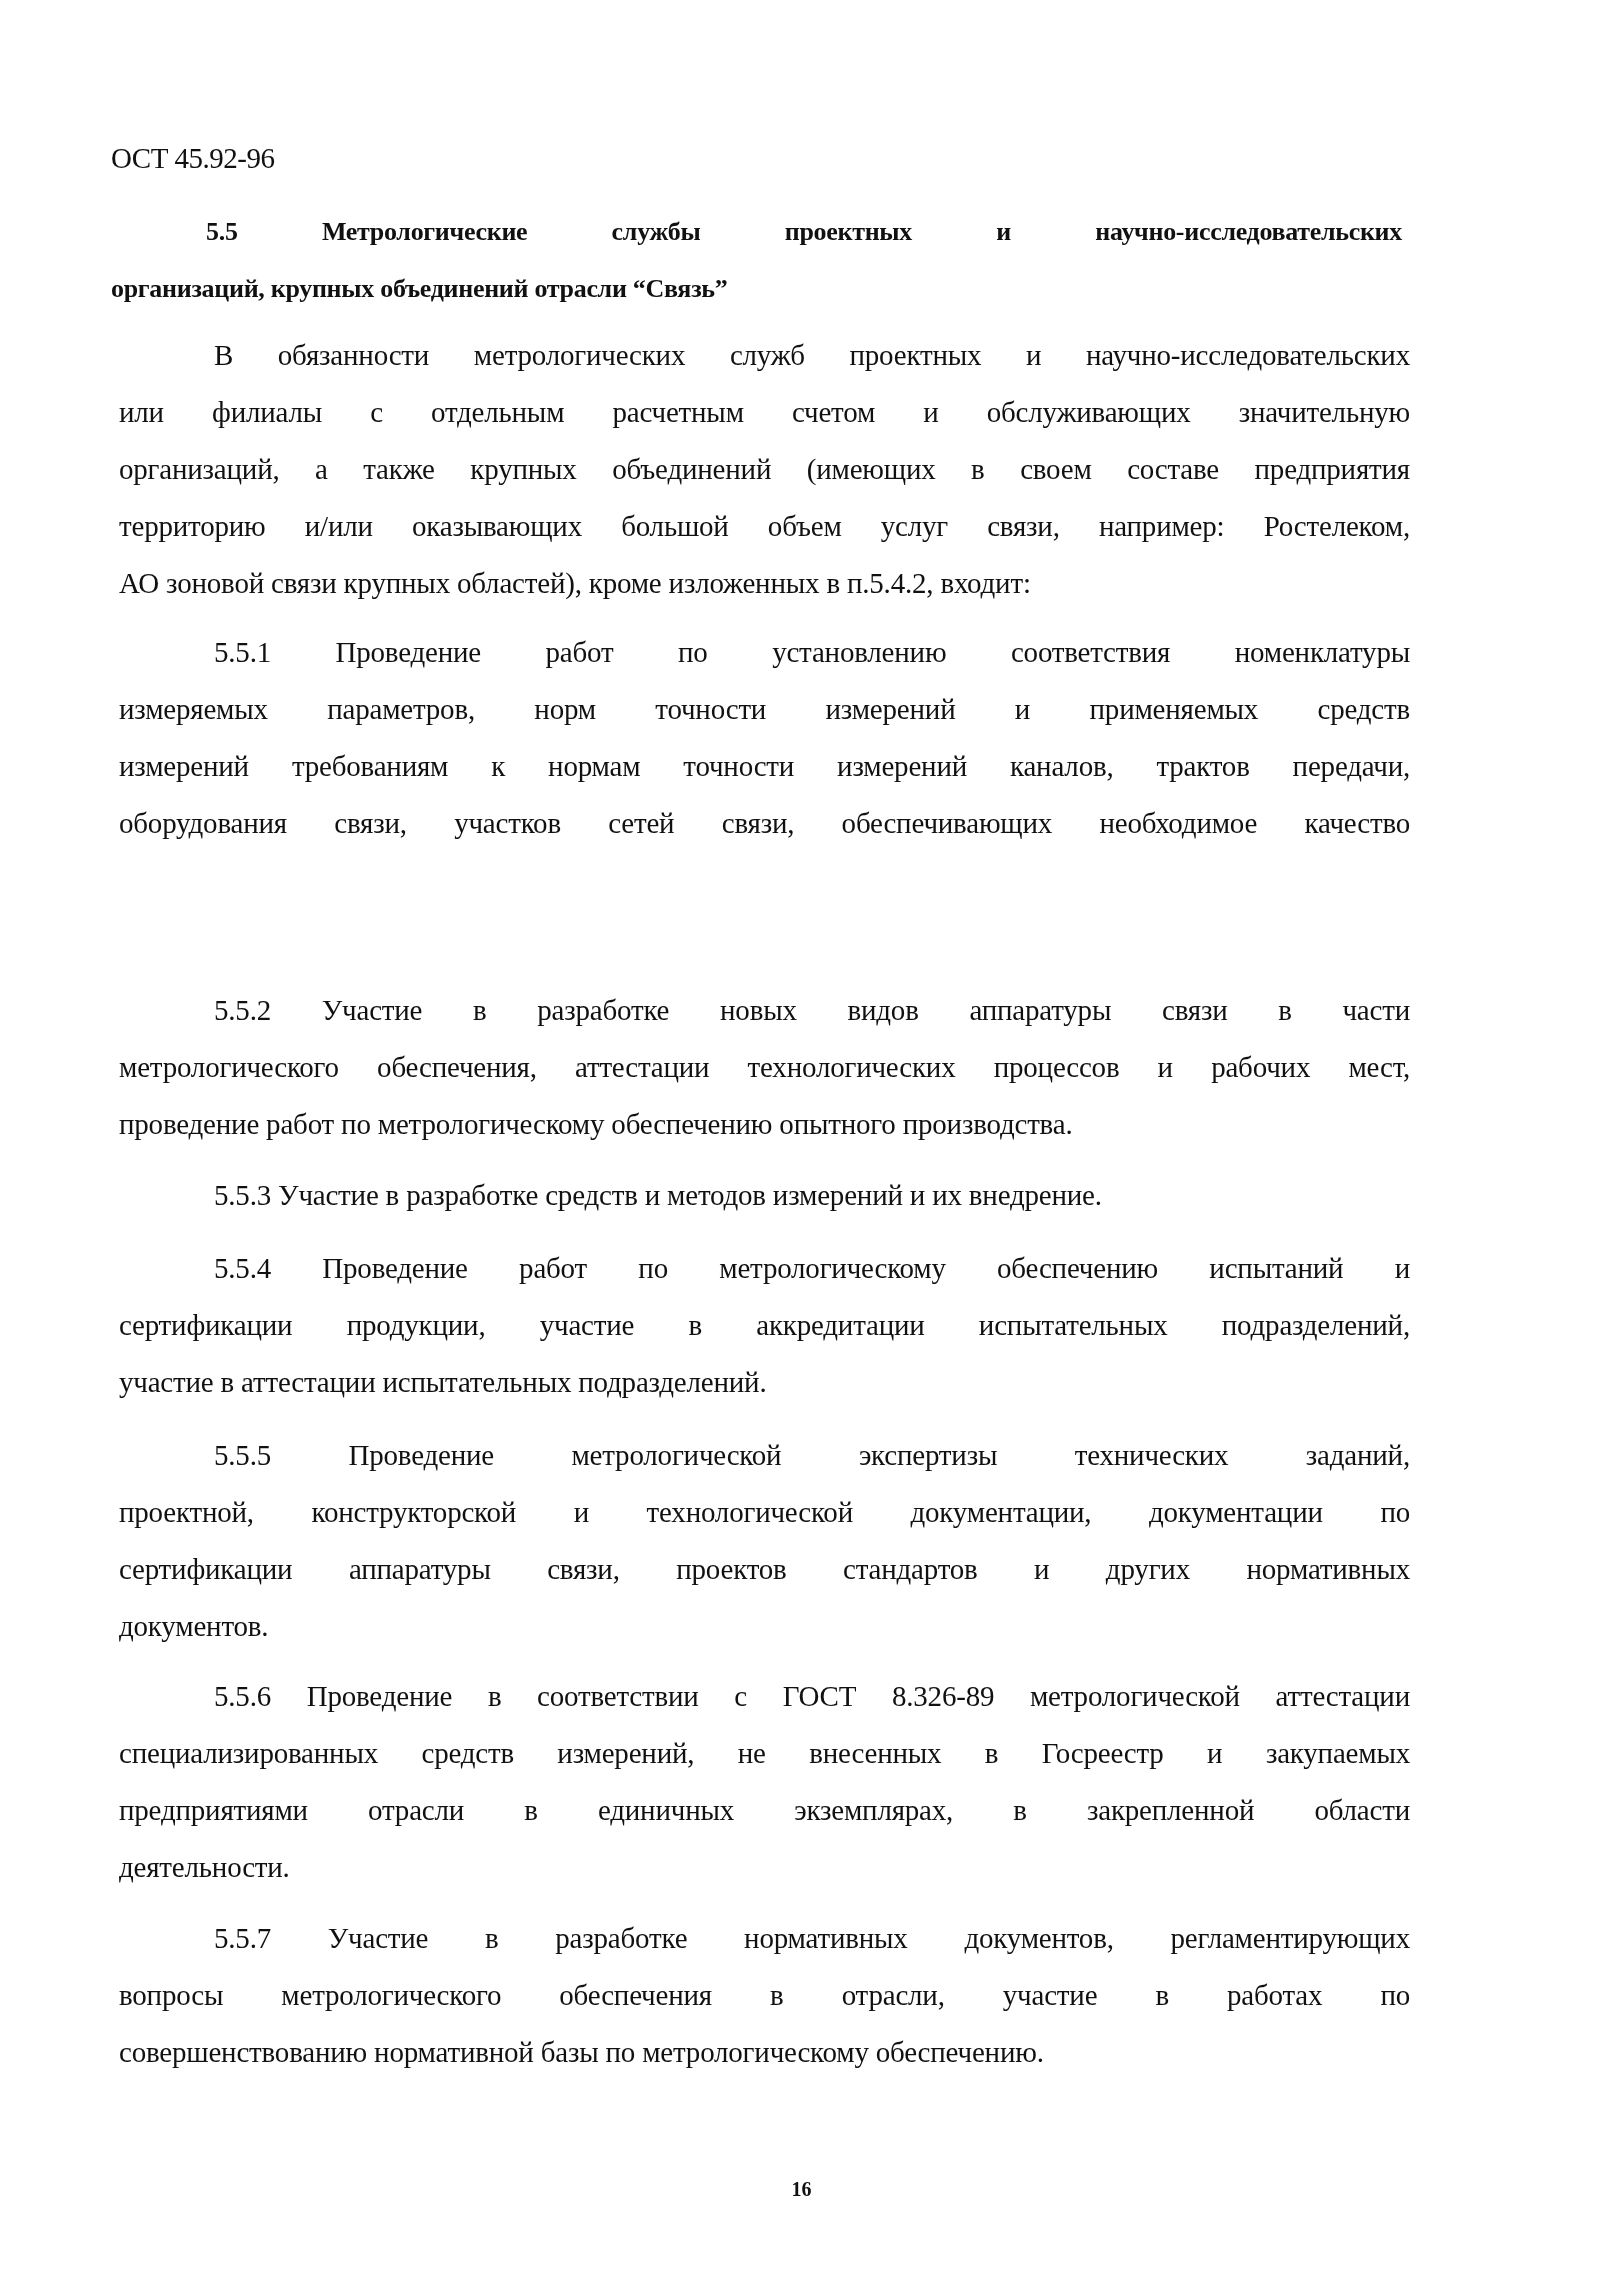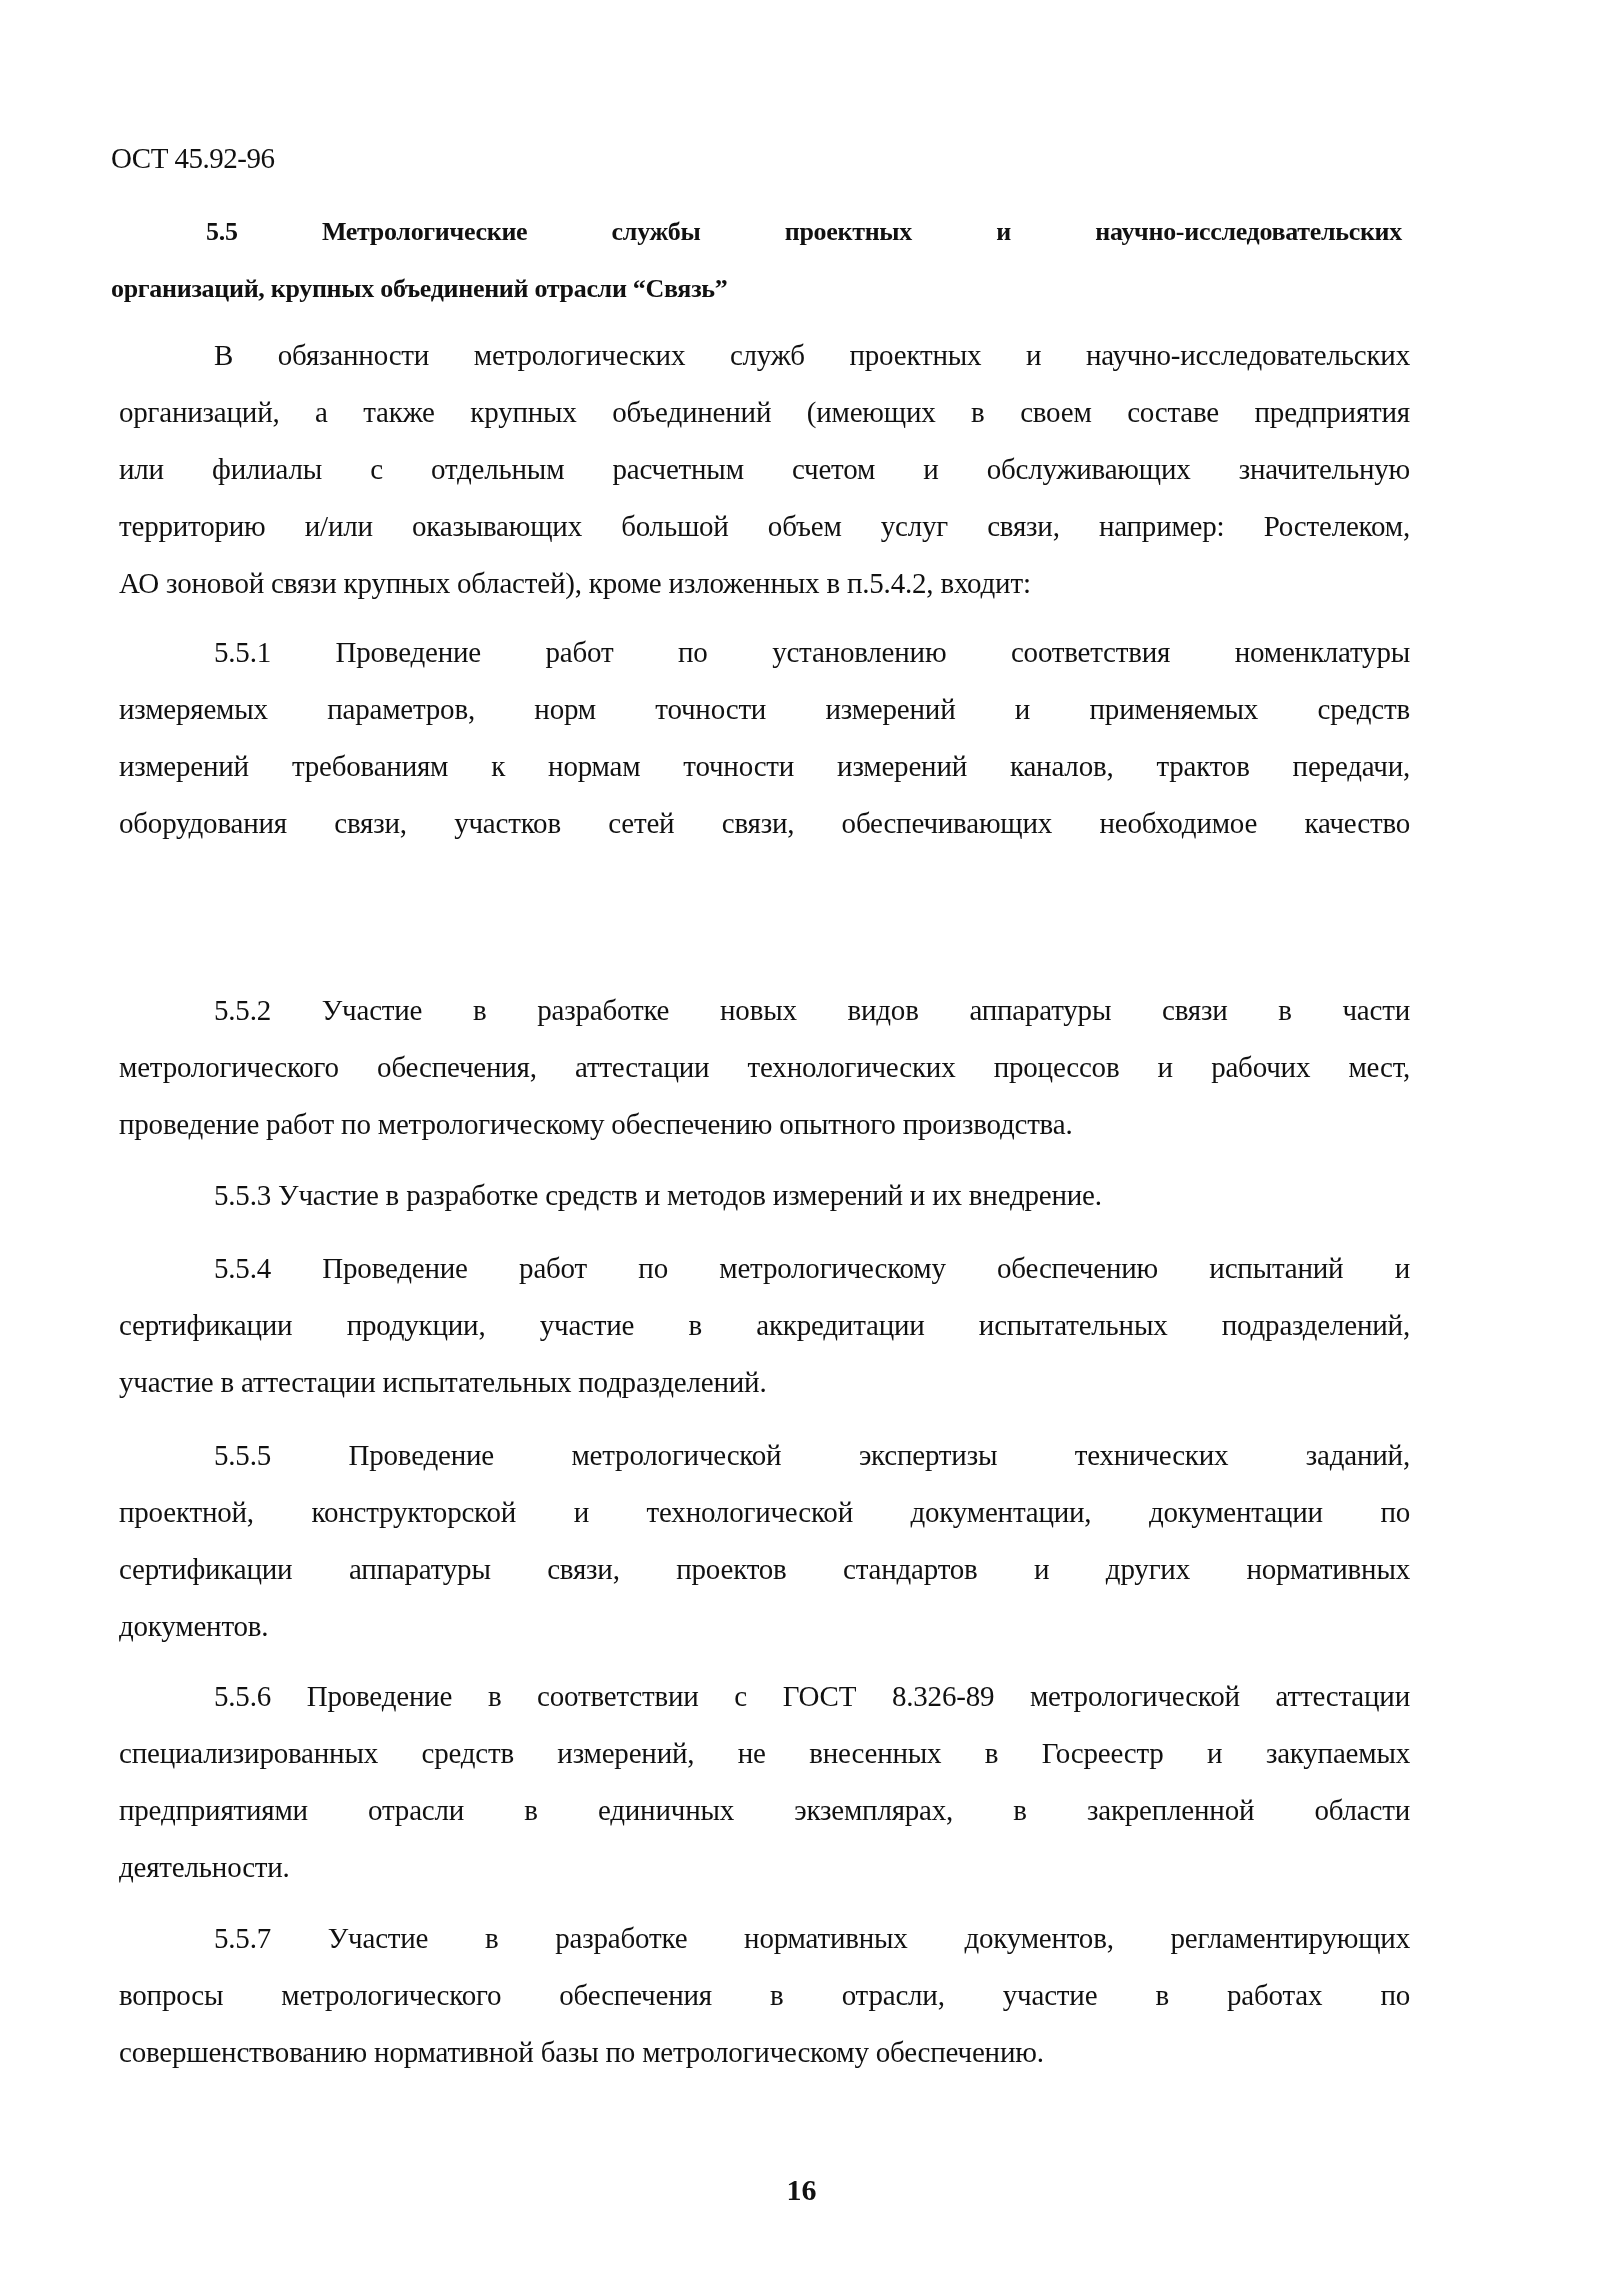--- a/index.html
+++ b/index.html
@@ -62,39 +62,39 @@
     }
     .line-wrap {
       text-indent: 0;
     }
     .page-number {
       position: absolute;
       left: 0;
       width: 1603px;
       top: 2171px;
       text-align: center;
-      font-size: 30px;
+      font-size: 20px;
       font-weight: bold;
       line-height: 37px;
     }
   </style>
 </head>
 <body>
 
 <div class="doc-code">ОСТ 45.92-96</div>
 
 <div class="section-heading" style="text-indent:0;">
   <span class="line first">5.5 Метрологические службы проектных и научно-исследовательских</span>
   <span class="line last">организаций, крупных объединений отрасли “Связь”</span>
 </div>
 
 <div class="body-text line-wrap" style="top:319px;">
   <span class="line first">В обязанности метрологических служб проектных и научно-исследовательских</span>
+  <span class="line">или филиалы с отдельным расчетным счетом и обслуживающих значительную</span>
   <span class="line">организаций, а также крупных объединений (имеющих в своем составе предприятия</span>
-  <span class="line">или филиалы с отдельным расчетным счетом и обслуживающих значительную</span>
   <span class="line">территорию и/или оказывающих большой объем услуг связи, например: Ростелеком,</span>
   <span class="line last">АО зоновой связи крупных областей), кроме изложенных в п.5.4.2, входит:</span>
 </div>
 
 <div class="body-text line-wrap" style="top:616px;">
   <span class="line first">5.5.1 Проведение работ по установлению соответствия номенклатуры</span>
   <span class="line">измеряемых параметров, норм точности измерений и применяемых средств</span>
   <span class="line">измерений требованиям к нормам точности измерений каналов, трактов передачи,</span>
   <span class="line">оборудования связи, участков сетей связи, обеспечивающих необходимое качество</span>
 </div>

